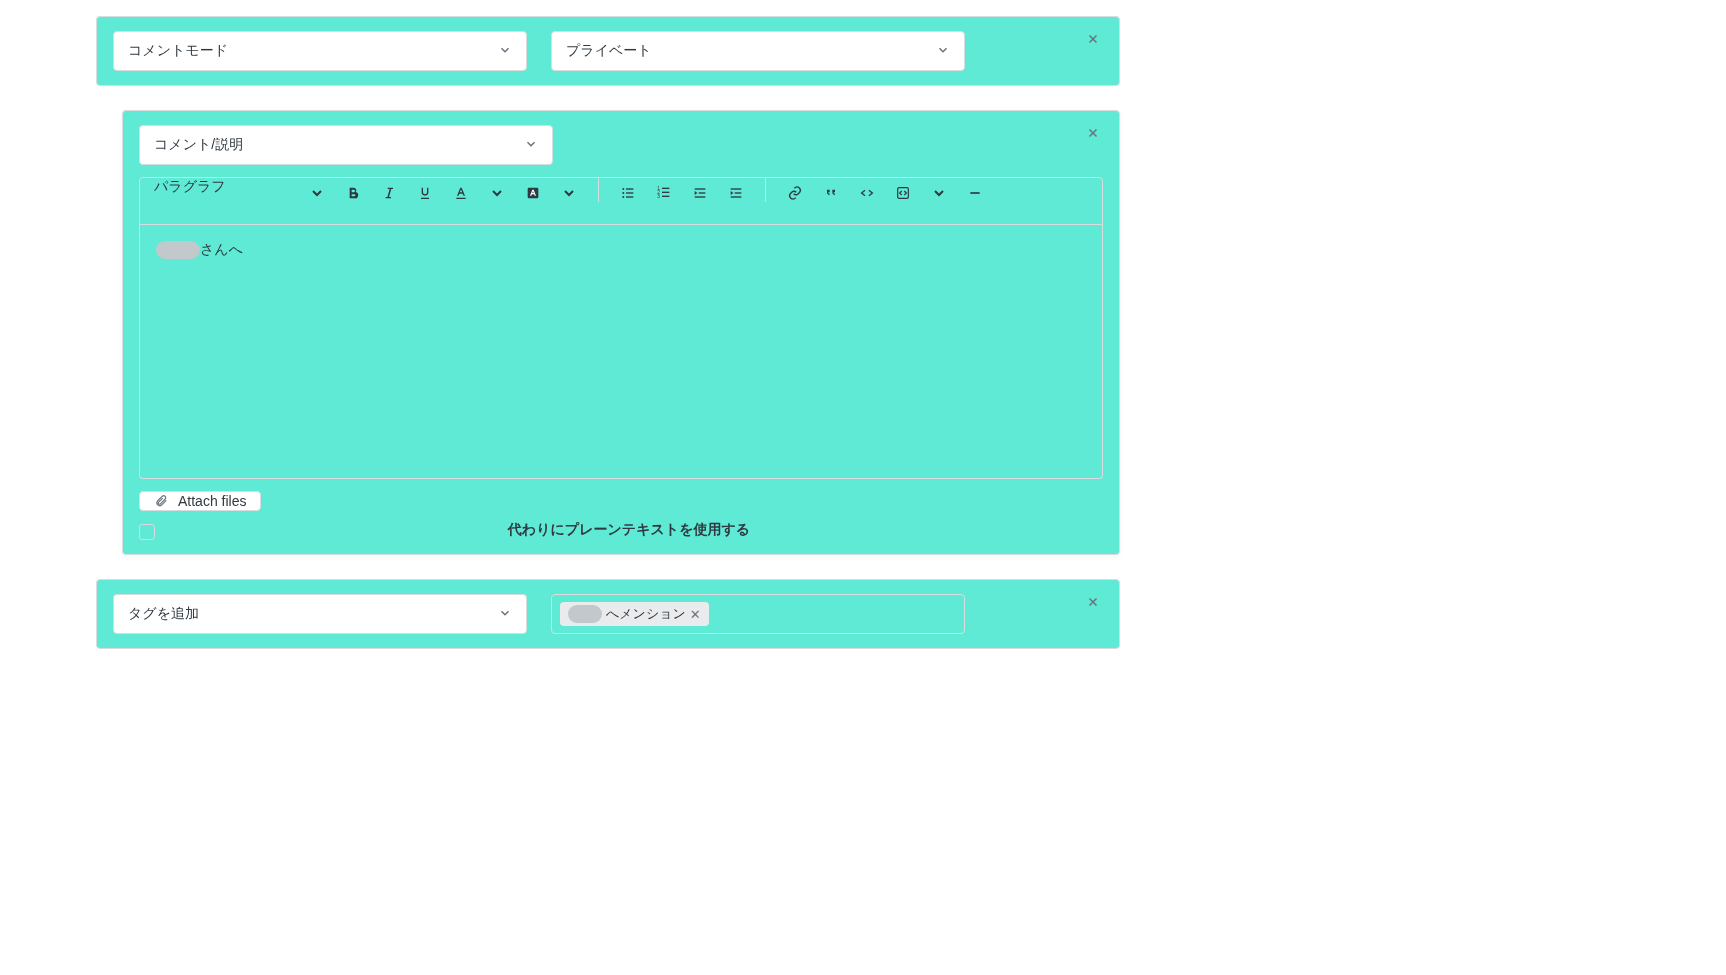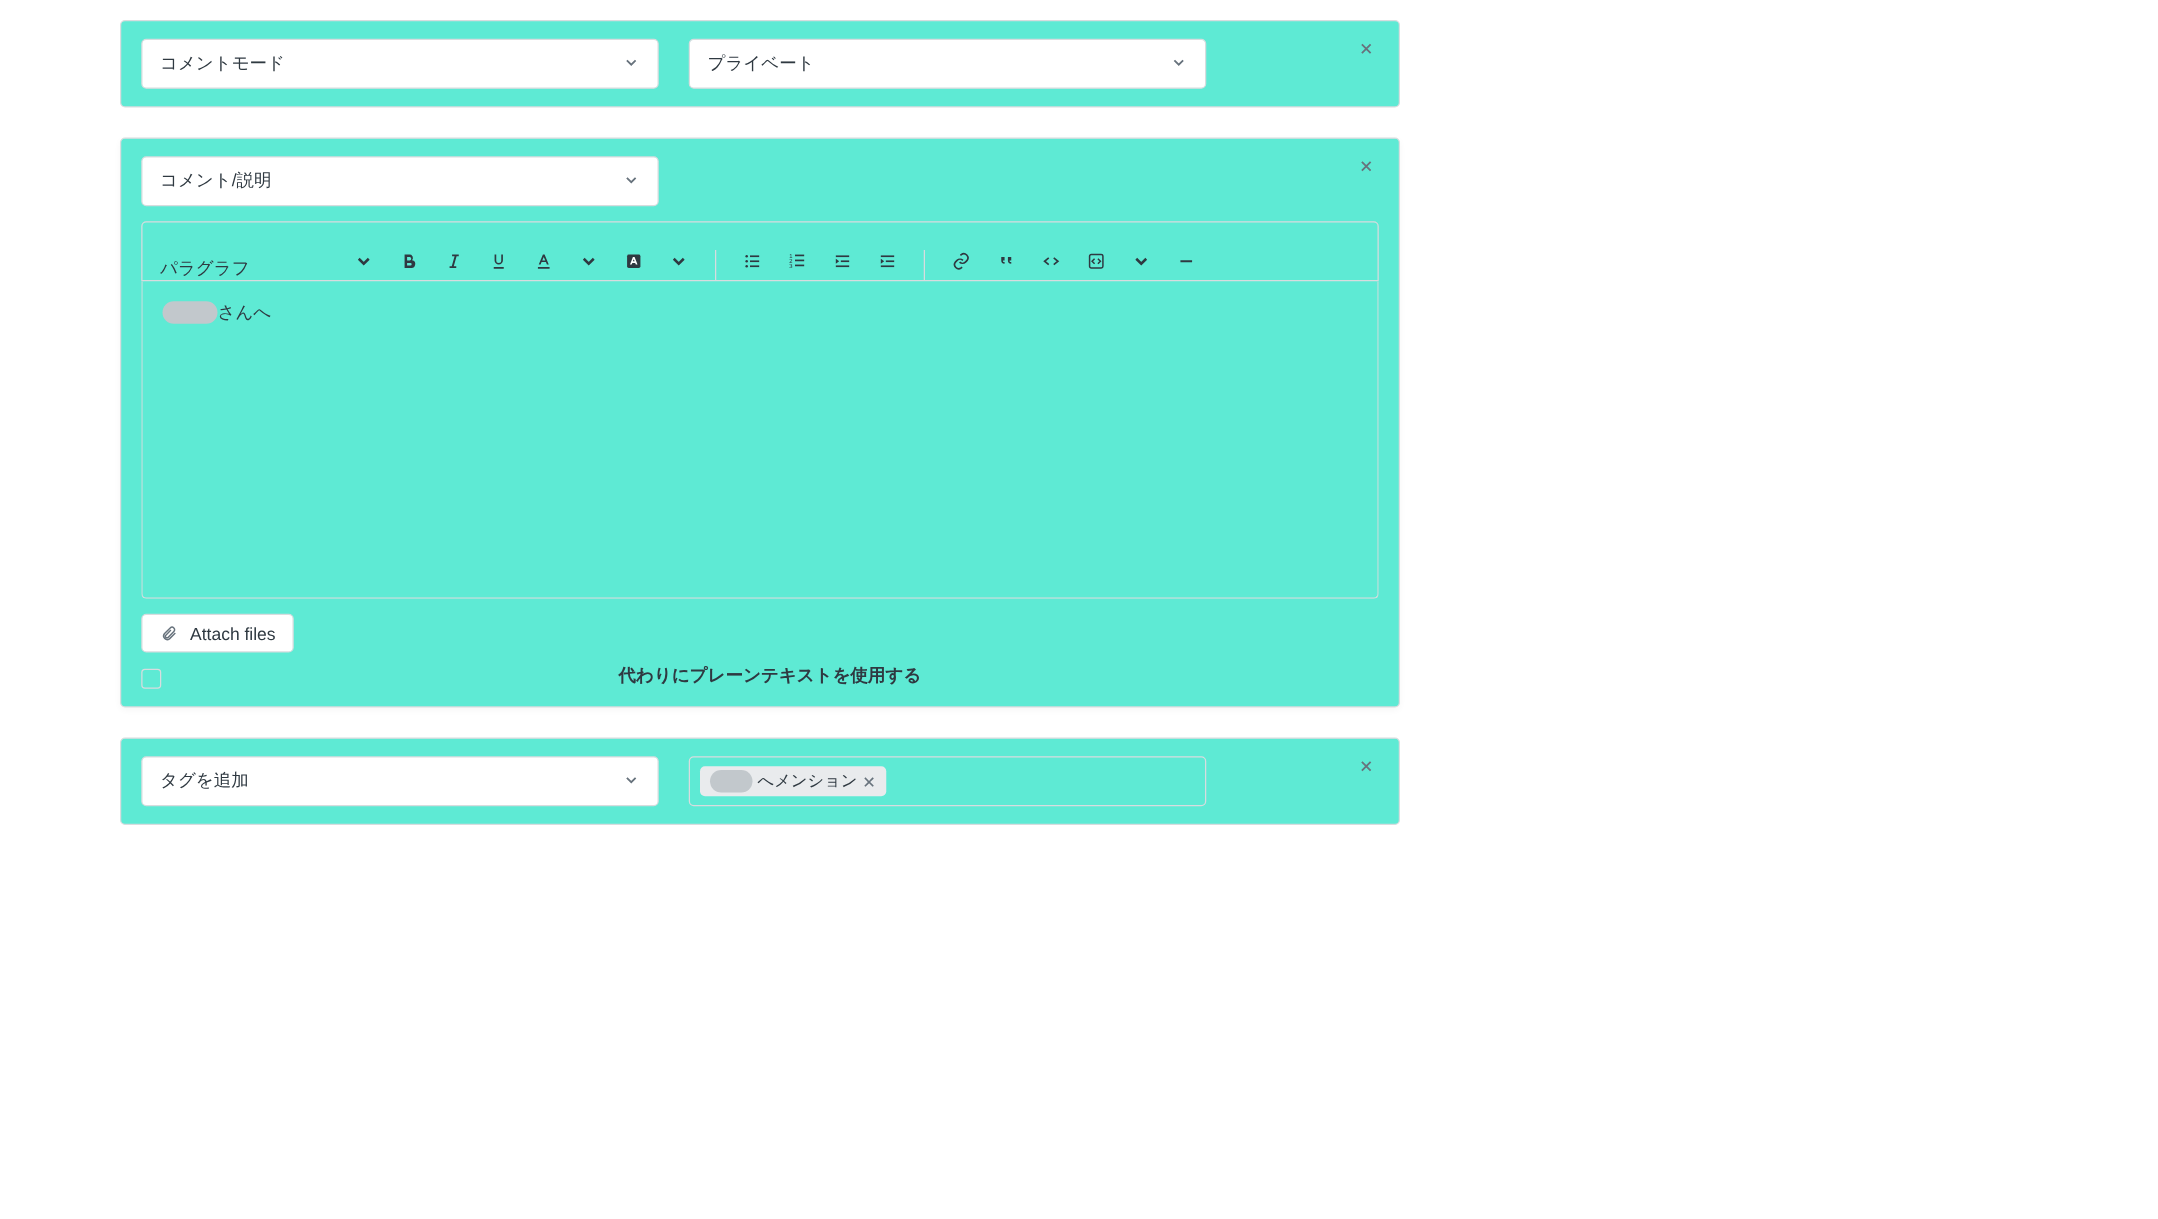--- a/index.html
+++ b/index.html
@@ -54,21 +54,21 @@
     color: #2f3941;
   }
   .select .chev { color: #68737d; }
   .chev svg { width: 14px; height: 14px; }
   .editor-toolbar {
     border: 1px solid #d8dcde;
     border-top-left-radius: 4px;
     border-top-right-radius: 4px;
     height: 48px;
     display: flex;
-    align-items: flex-end;
+    align-items: flex-start;
     padding: 0 14px;
     gap: 6px;
   }
   .tb-text {
     margin-right: 70px;
     color: #2f3941;
   }
   .tb-btn {
     width: 30px;
     height: 30px;
@@ -106,21 +106,21 @@
     height: 18px;
     vertical-align: middle;
   }
   .redact.w44 { width: 44px; }
   .redact.w34 { width: 34px; }
   .attach-row { margin-top: 12px; }
   .attach-btn {
     display: inline-flex;
     align-items: center;
     gap: 10px;
-    height: 31px;
+    height: 20px;
     border: 1px solid #d8dcde;
     border-radius: 4px;
     padding: 0 14px;
     cursor: pointer;
     color: #2f3941;
     background: #fff;
   }
   .attach-btn svg { width: 14px; height: 14px; color: #68737d; }
   .link-text {
     color: #1f73b7;
@@ -166,20 +166,21 @@
     color: #2f3941;
     font-size: 13px;
   }
   .tag-chip .chip-x {
     cursor: pointer;
     color: #68737d;
     font-size: 13px;
   }
   .card-shadow {
     box-shadow: 0 2px 6px rgba(0,0,0,0.04);
+    margin-left: 26px;
   }
 </style>
 </head>
 <body>
 
 <div class="container">
 
   <div class="card">
     <div class="close-btn">
       <svg viewBox="0 0 24 24" fill="none" stroke="currentColor" stroke-width="2.5">

